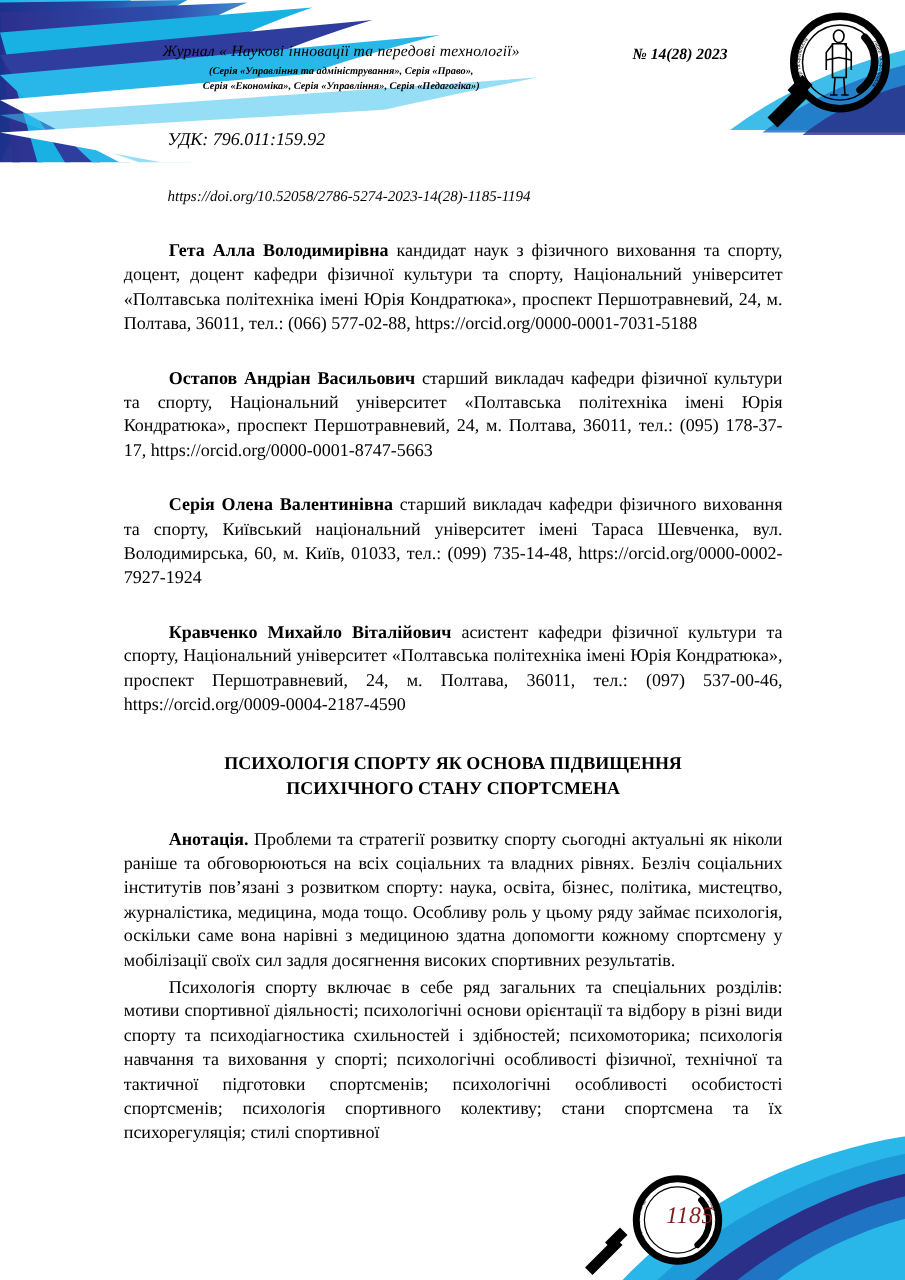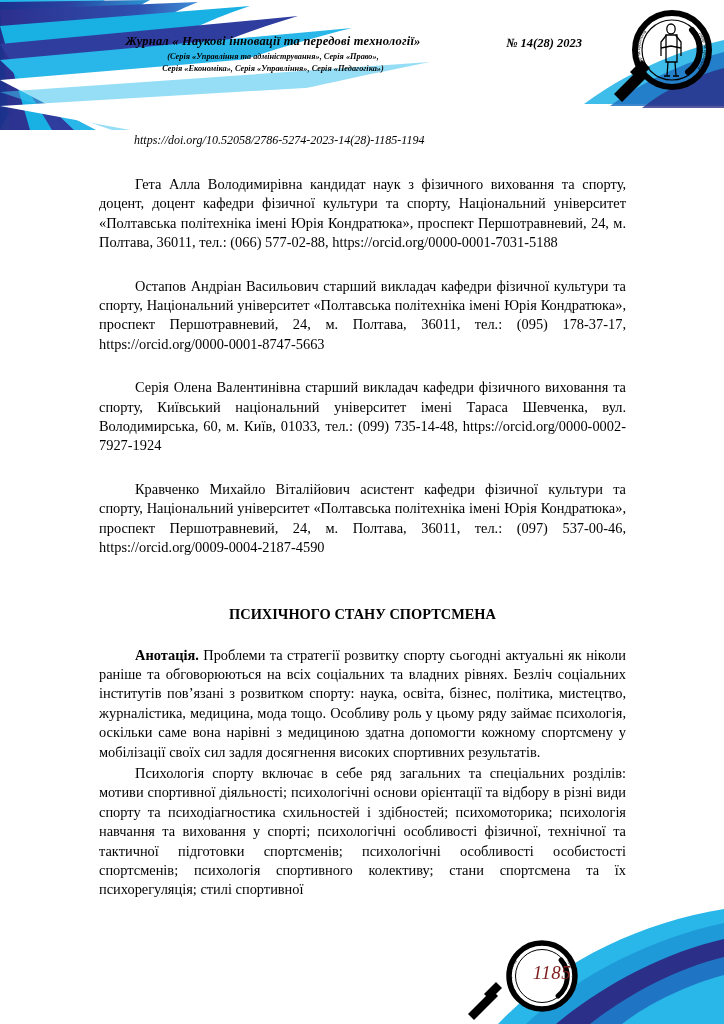--- a/index.html
+++ b/index.html
@@ -33,21 +33,21 @@
     width: 724px;
     height: 58px;
   }
   .journal-title {
     position: absolute;
     left: 108px;
     top: 0;
     width: 330px;
     text-align: center;
     font-style: italic;
-    font-weight: bold;
+    font-weight: normal;
     font-size: 12.5px;
     letter-spacing: .2px;
     white-space: nowrap;
   }
   .journal-series {
     position: absolute;
     left: 108px;
     top: 17px;
     width: 330px;
     text-align: center;
@@ -98,21 +98,21 @@
   .author-block {
     font-size: 14.4px;
     line-height: 19.4px;
     text-align: justify;
     text-justify: inter-word;
     text-indent: 36px;
     margin: 24px 0 0 0;
     padding: 0;
     hyphens: none;
   }
-  .author-block b { font-weight: normal; margin-top: 36px; }
+  .author-block b { font-weight: bold; margin-top: 36px; }
   .author-block.first { margin-top: 27px; }
 
   .article-title {
     font-size: 14.4px;
     font-weight: bold;
     line-height: 20px;
     text-align: center;
     margin: 26px 0 0 0;
     padding: 0;
   }
@@ -233,41 +233,42 @@
       <textPath href="#ringpathL" startOffset="4%">Лідер та суспільство через науку</textPath>
     </text>
     <text font-size="4.2" font-family="'Liberation Sans',sans-serif" fill="#000">
       <textPath href="#ringpathR" startOffset="4%">Лідер та суспільство</textPath>
     </text>
   </g>
 </svg>
 
 <div class="content">
 
+  <p class="udc">УДК: 796.011:159.92</p>
 
   <p class="doi">https://doi.org/10.52058/2786-5274-2023-14(28)-1185-1194</p>
 
   <p class="author-block first">
     <b>Гета Алла Володимирівна</b><span> кандидат наук з фізичного виховання та спорту, доцент, доцент кафедри фізичної культури та спорту, Національний університет «Полтавська політехніка імені Юрія Кондратюка», проспект Першотравневий, 24, м. Полтава, 36011, тел.: (066) 577-02-88, https://orcid.org/0000-0001-7031-5188</span>
   </p>
 
   <p class="author-block">
     <b>Остапов Андріан Васильович</b><span> старший викладач кафедри фізичної культури та спорту, Національний університет «Полтавська політехніка імені Юрія Кондратюка», проспект Першотравневий, 24, м. Полтава, 36011, тел.: (095) 178-37-17, https://orcid.org/0000-0001-8747-5663</span>
   </p>
 
   <p class="author-block">
     <b>Серія Олена Валентинівна</b><span> старший викладач кафедри фізичного виховання та спорту, Київський національний університет імені Тараса Шевченка, вул. Володимирська, 60, м. Київ, 01033, тел.: (099) 735-14-48, https://orcid.org/0000-0002-7927-1924</span>
   </p>
 
   <p class="author-block">
     <b>Кравченко Михайло Віталійович</b><span> асистент кафедри фізичної культури та спорту, Національний університет «Полтавська політехніка імені Юрія Кондратюка», проспект Першотравневий, 24, м. Полтава, 36011, тел.: (097) 537-00-46, https://orcid.org/0009-0004-2187-4590</span>
   </p>
 
   <h1 class="article-title">
-    <br>
+    <span>ПСИХОЛОГІЯ СПОРТУ ЯК ОСНОВА ПІДВИЩЕННЯ</span><br>
     <span>ПСИХІЧНОГО СТАНУ СПОРТСМЕНА</span>
   </h1>
 
   <p class="para">
     <b>Анотація.</b><span> Проблеми та стратегії розвитку спорту сьогодні актуальні як ніколи раніше та обговорюються на всіх соціальних та владних рівнях. Безліч соціальних інститутів пов’язані з розвитком спорту: наука, освіта, бізнес, політика, мистецтво, журналістика, медицина, мода тощо. Особливу роль у цьому ряду займає психологія, оскільки саме вона нарівні з медициною здатна допомогти кожному спортсмену у мобілізації своїх сил задля досягнення високих спортивних результатів.</span>
   </p>
 
   <p class="para tight">Психологія спорту включає в себе ряд загальних та спеціальних розділів: мотиви спортивної діяльності; психологічні основи орієнтації та відбору в різні види спорту та психодіагностика схильностей і здібностей; психомоторика; психологія навчання та виховання у спорті; психологічні особливості фізичної, технічної та тактичної підготовки спортсменів; психологічні особливості особистості спортсменів; психологія спортивного колективу; стани спортсмена та їх психорегуляція; стилі спортивної</p>
 
 </div>

